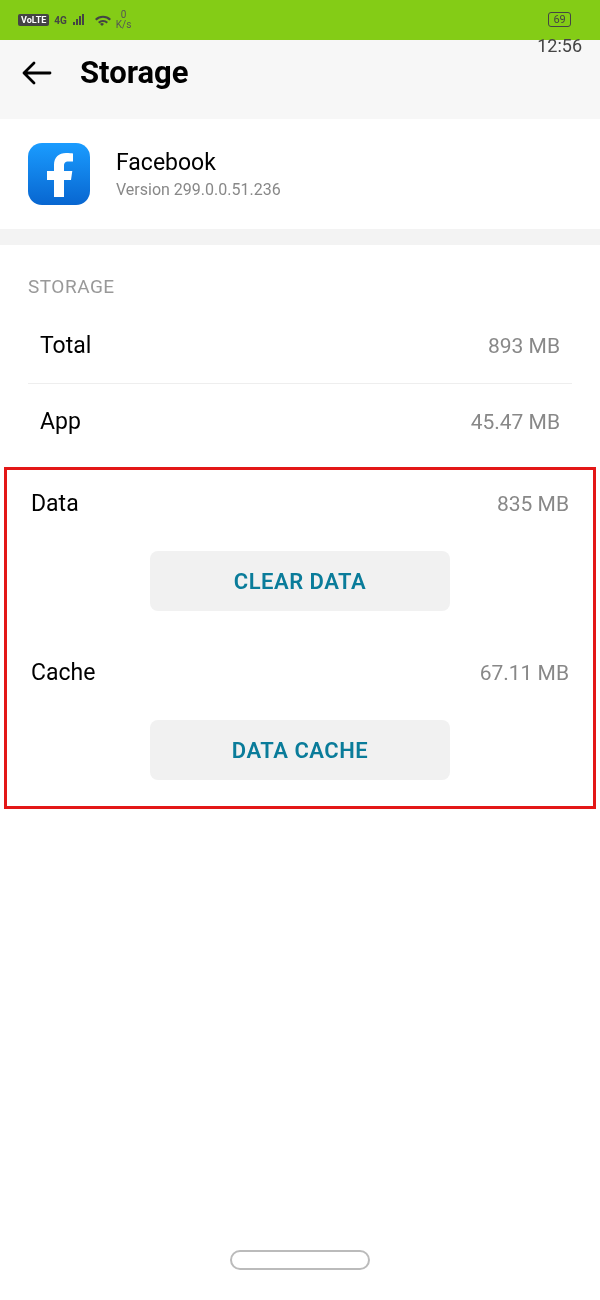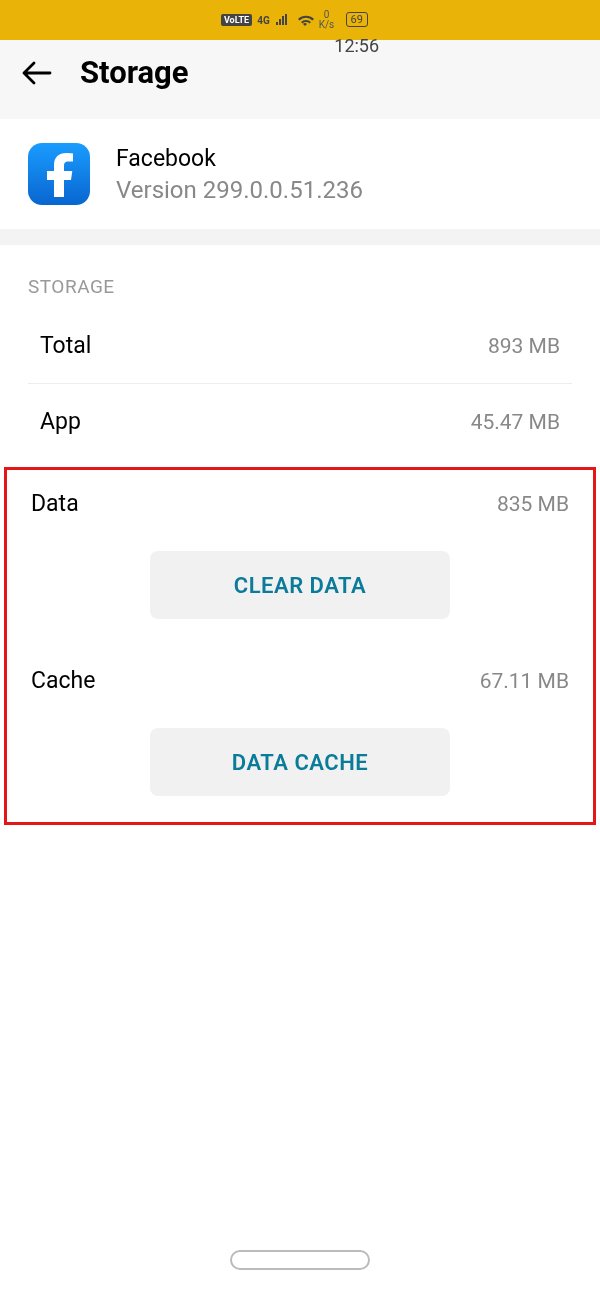--- a/index.html
+++ b/index.html
@@ -10,24 +10,24 @@
     }
     body {
       width: 600px;
       height: 1300px;
       background: #ffffff;
       position: relative;
     }
     .status-bar {
       height: 40px;
       display: flex;
-      justify-content: center;
+      justify-content: space-between;
       align-items: center;
       padding: 0 18px;
-      background: #eab308;
+      background: #84cc16;
       font-size: 16px;
       color: #444;
     }
     .status-left {
       display: flex;
       align-items: center;
       gap: 5px;
     }
     .volte-badge {
       background: #444;
@@ -85,21 +85,21 @@
       display: flex;
       align-items: center;
       justify-content: center;
     }
     .app-name {
       font-size: 23px;
       color: #000;
       margin-bottom: 4px;
     }
     .app-version {
-      font-size: 24px;
+      font-size: 16px;
       color: #888;
     }
     .section-gap {
       height: 16px;
       background: #f3f3f3;
     }
     .section-header {
       padding: 30px 28px 10px 28px;
       font-size: 19px;
       color: #999;
@@ -129,21 +129,21 @@
       margin: 8px 4px 0 4px;
       padding-bottom: 18px;
     }
     .highlight-box .storage-row {
       padding: 20px 24px 10px 24px;
     }
     .action-button {
       display: block;
       margin: 24px auto 8px auto;
       width: 300px;
-      height: 68px;
+      height: 60px;
       background: #f1f1f1;
       border: none;
       border-radius: 8px;
       color: #0a7c9a;
       font-size: 22px;
       font-weight: 600;
       letter-spacing: 0.5px;
       cursor: pointer;
     }
     .data-section {

